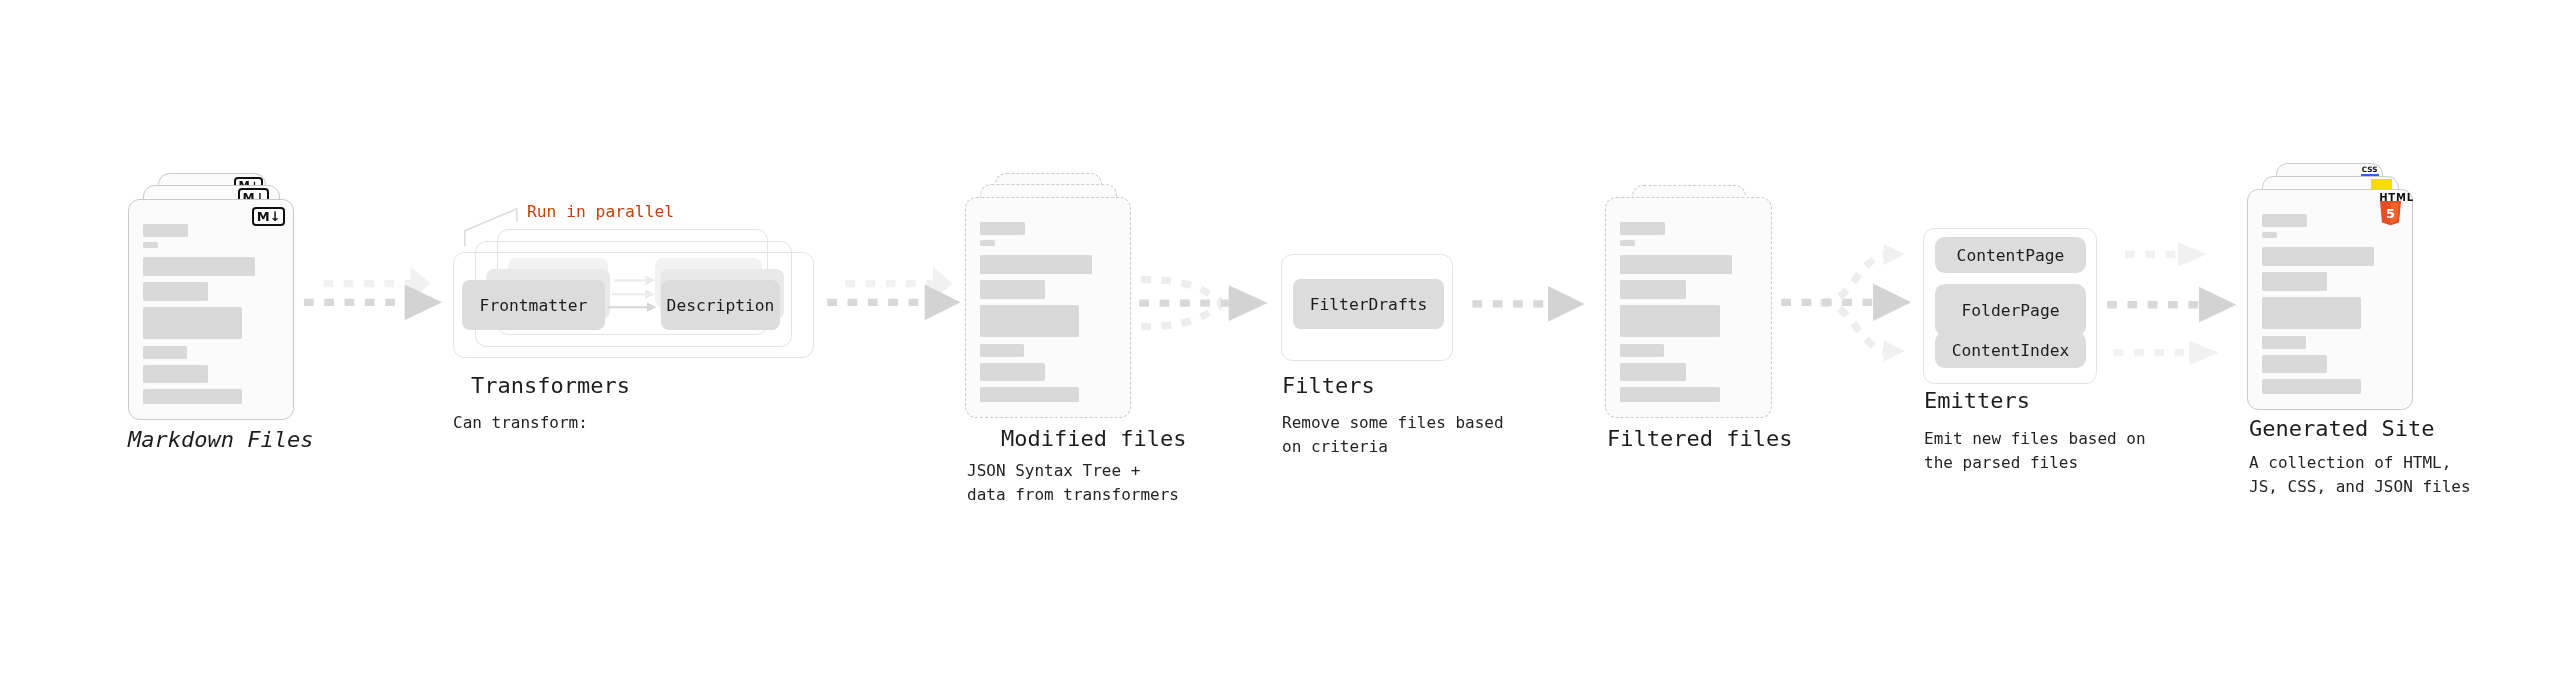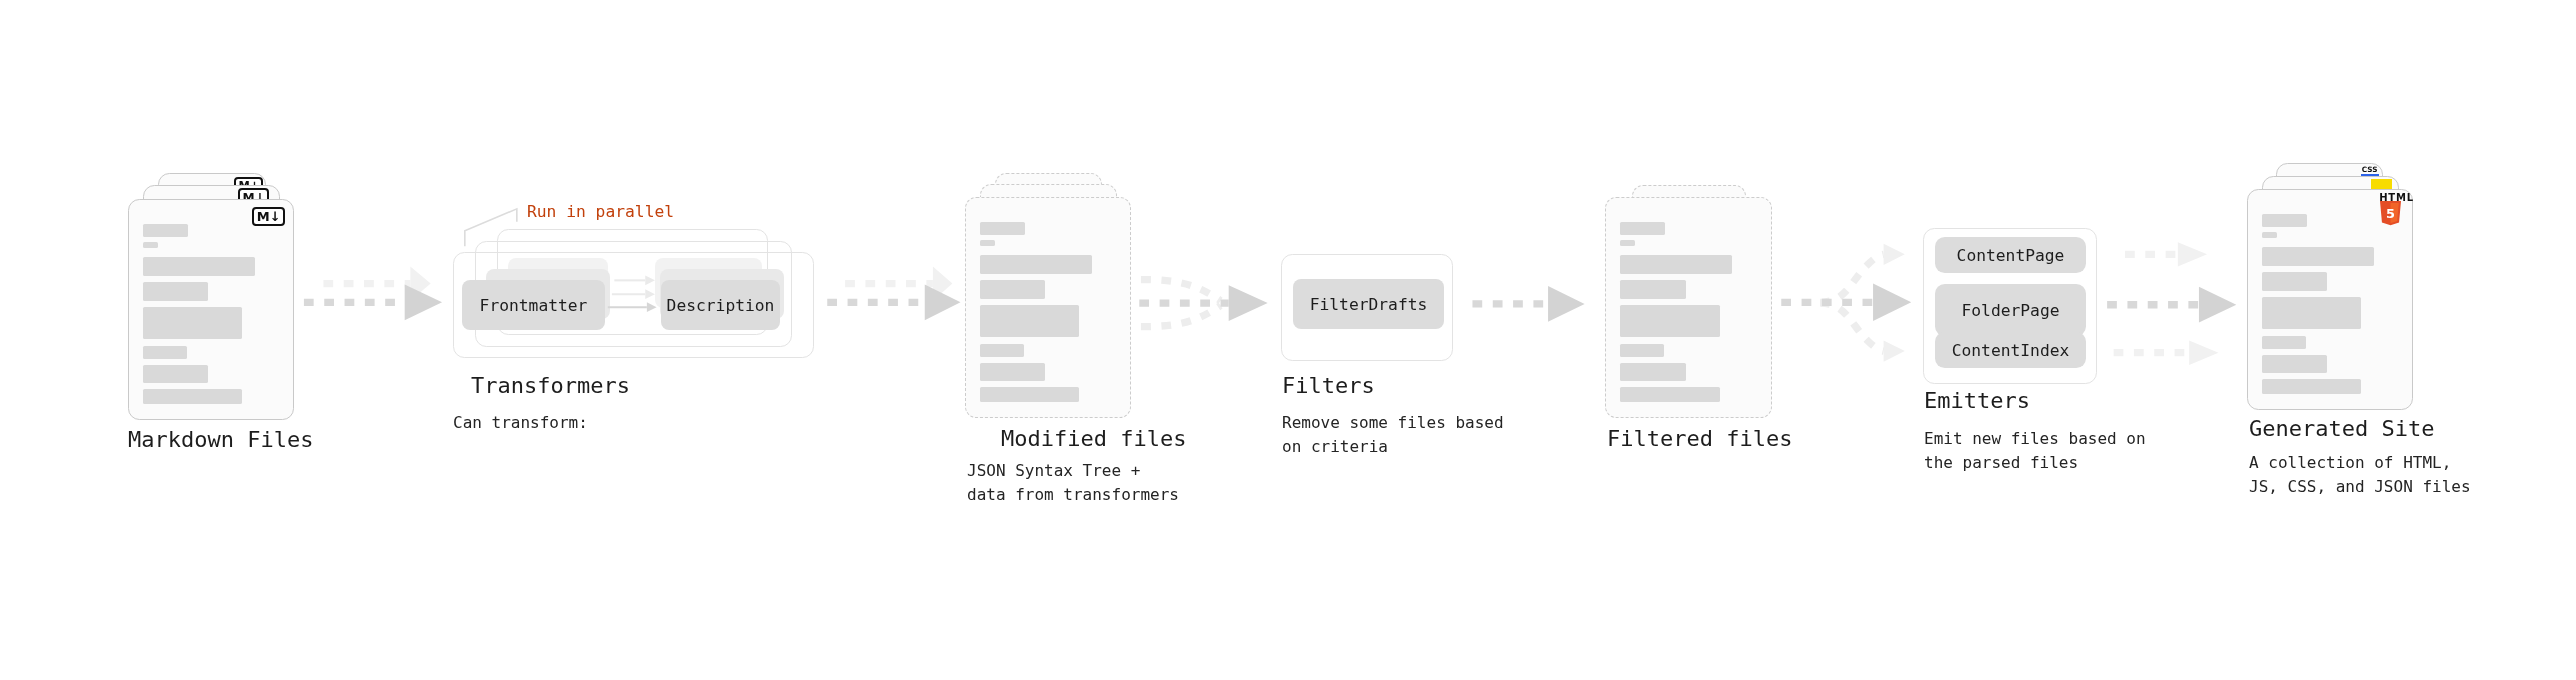--- a/index.html
+++ b/index.html
@@ -85,21 +85,21 @@
           <div class="bar" style="width: 33%; height: 13px; margin-top: 0px;"></div>
           <div class="bar" style="width: 11%; height: 5.7px; margin-top: 4.9px;"></div>
           <div class="bar" style="width: 82%; height: 18.7px; margin-top: 9px;"></div>
           <div class="bar" style="width: 48%; height: 18.7px; margin-top: 6.5px;"></div>
           <div class="bar" style="width: 73%; height: 32px; margin-top: 6.5px;"></div>
           <div class="bar" style="width: 32%; height: 13px; margin-top: 6.5px;"></div>
           <div class="bar" style="width: 48%; height: 18.7px; margin-top: 5.7px;"></div>
           <div class="bar" style="width: 73%; height: 14.6px; margin-top: 5.7px;"></div>
         </div>
     </div>
-    <div class="heading" style="left:128px; top:427px;">Markdown Files</div>
+    <div class="heading" style="left:128px; top:427px;font-style:italic;">Markdown Files</div>
   </div>
 
   <div>
     <div class="note" style="left:527px; top:202px;">Run in parallel</div>
 
     <div class="outline-box" style="left:497px; top:229px; width:271px; height:106px;"></div>
     <div class="outline-box" style="left:475px; top:241px; width:317px; height:106px;"></div>
     <div class="outline-box" style="left:453px; top:252px; width:361px; height:106px;"></div>
 
     <div class="pill ghost2" style="left:508px; top:258px; width:100px; height:50px;"></div>

